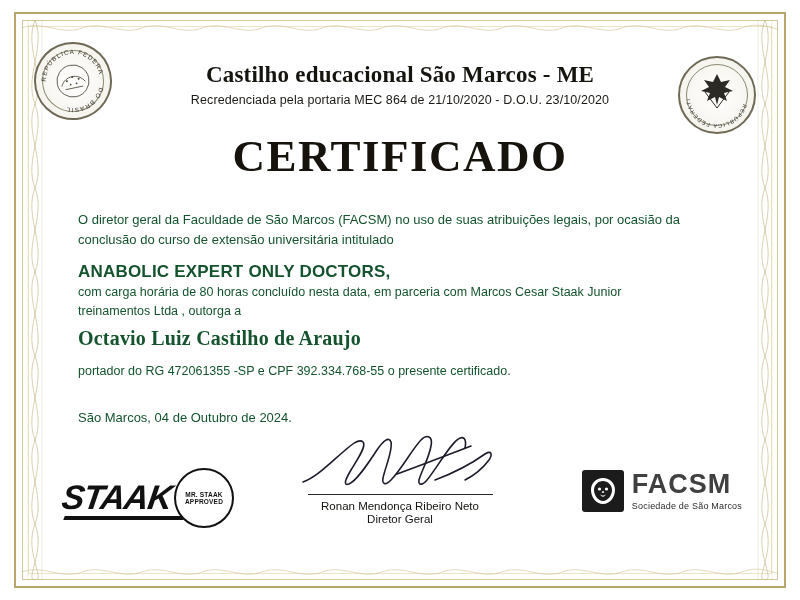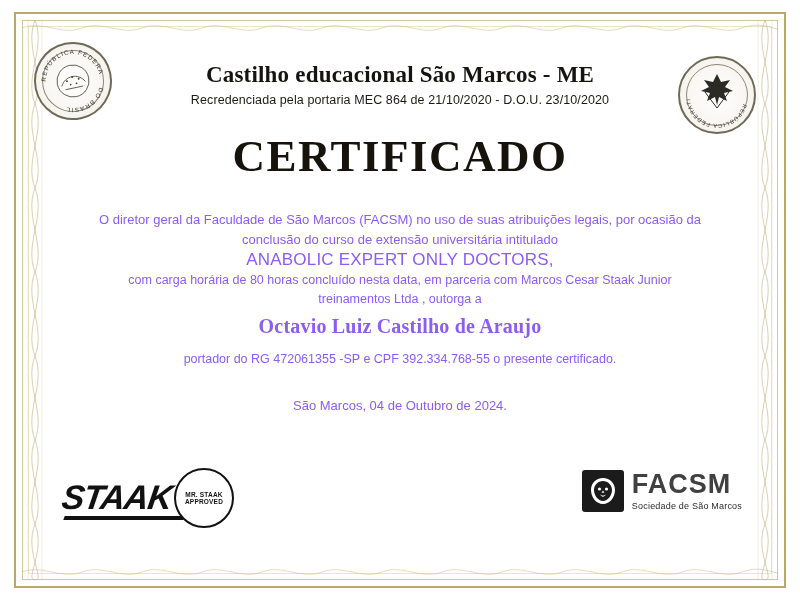--- a/index.html
+++ b/index.html
@@ -134,33 +134,34 @@
     letter-spacing: 1.5px;
     color: #16130d;
   }
 
   
   .body-block {
     position: absolute;
     left: 78px;
     right: 78px;
     top: 210px;
-    text-align: center;
-    color: #8b5cf6;
+    text-align: left;
+    color: #14532d;
   }
   .line {
     font-size: 13px;
     line-height: 1.55;
   }
   .line.small {
     font-size: 12.5px;
   }
   .course-title {
+    margin-top: 12px;
     font-size: 17px;
-    font-weight: normal;
+    font-weight: bold;
     letter-spacing: .2px;
   }
   .partner {
     font-size: 12.5px;
     line-height: 1.6;
   }
   .recipient {
     margin-top: 5px;
     font-family: "Liberation Serif", serif;
     font-size: 20px;
@@ -395,20 +396,32 @@
     <div class="line">O diretor geral da Faculdade de São Marcos (FACSM) no uso de suas atribuições legais, por ocasião da</div>
     <div class="line">conclusão do curso de extensão universitária intitulado</div>
     <div class="course-title">ANABOLIC EXPERT ONLY DOCTORS,</div>
     <div class="partner">com carga horária de 80 horas concluído nesta data, em parceria com Marcos Cesar Staak Junior</div>
     <div class="line small">treinamentos Ltda , outorga a</div>
     <div class="recipient">Octavio Luiz Castilho de Araujo</div>
     <div class="doc-line">portador do RG 472061355 -SP e CPF 392.334.768-55 o presente certificado.</div>
     <div class="place-date">São Marcos, 04 de Outubro de 2024.</div>
   </div>
 
+  <div class="signature-block">
+    <svg class="signature-svg" width="230" height="62" viewBox="0 0 230 62">
+      <g fill="none" stroke="#1c1c2a" stroke-width="1.6" stroke-linecap="round">
+        <path d="M18,52 C30,48 42,36 58,22 C66,15 74,8 78,12 C82,16 72,30 66,40 C60,50 58,56 64,54 C72,51 84,32 92,20 C98,11 104,6 106,12 C108,20 100,38 98,48 C97,54 100,56 106,50 C116,40 128,18 136,10 C142,4 148,6 146,16 C144,28 136,42 134,50 C133,55 137,56 142,50 C152,38 164,16 172,10 C178,5 182,8 180,18"></path>
+        <path d="M112,44 C134,36 160,26 186,16"></path>
+        <path d="M150,50 C166,44 186,34 200,24 C206,20 208,24 204,30 C198,38 188,46 180,50"></path>
+      </g>
+    </svg>
+    <div class="sig-rule"></div>
+    <div class="sig-name">Ronan Mendonça Ribeiro Neto</div>
+    <div class="sig-role">Diretor Geral</div>
+  </div>
 
   <div class="staak-logo">
     <div class="staak-word">STAAK</div>
     <div class="staak-underline"></div>
     <div class="staak-seal">
       <div class="staak-seal-inner">
         <div>MR. STAAK</div>
         <div>APPROVED</div>
       </div>
     </div>

